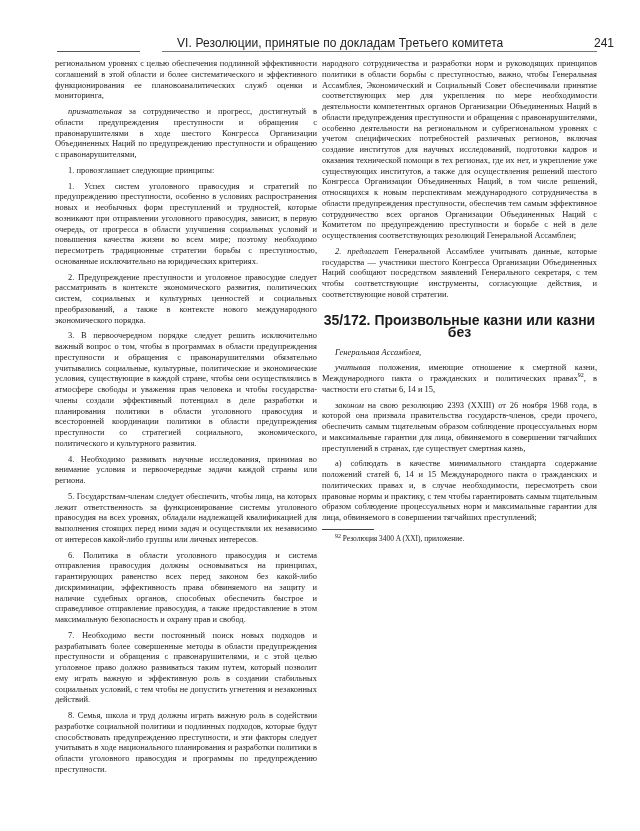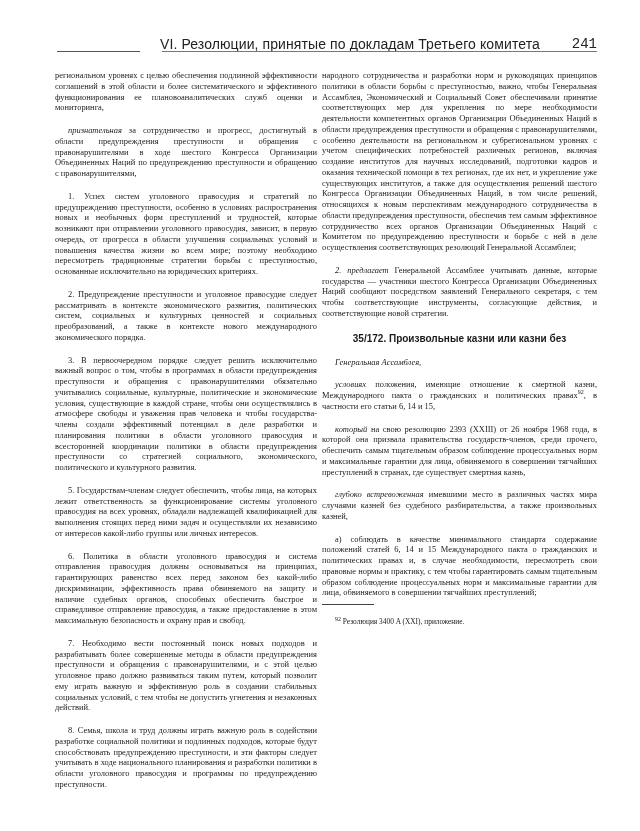--- a/index.html
+++ b/index.html
@@ -1,66 +1,67 @@
 <!DOCTYPE html>
 <html><head>
 <meta charset="utf-8">
 <style>
   html, body { margin: 0; padding: 0; background: #ffffff; }
   body { width: 640px; height: 831px; position: relative; overflow: hidden;
          font-family: "Liberation Serif", "DejaVu Serif", serif; color: #1a1a1a; }
-  .header { position: absolute; left: 160px; top: 36px; width: 437px; height: 14px;
-            font-family: "Liberation Sans", sans-serif; font-size: 14px; color: #222; }
+  .header { position: absolute; left: 177px; top: 36px; width: 437px; height: 14px;
+            font-family: "Liberation Sans", sans-serif; font-size: 12px; color: #222; }
   .header .title { position: absolute; left: 0; top: 0; letter-spacing: 0.1px; }
-  .header .pageno { position: absolute; right: 0; top: 0; font-family: Liberation Mono, monospace; }
+  .header .pageno { position: absolute; right: 0; top: 0; }
   .rule { position: absolute; height: 1px; background: #555; }
   .col { position: absolute; top: 58px; font-size: 8.45px; line-height: 10.75px;
          text-align: justify; hyphens: manual; }
   .col.left { left: 55px; width: 262px; }
   .col.right { left: 322px; width: 275px; }
-  .col p { margin: 12px 0 5px 0; text-indent: 13px; }
+  .col p { margin: 0 0 5px 0; text-indent: 13px; }
   .col p.noindent { text-indent: 0; }
   .col p em { font-style: italic; }
   .sec-title { text-align: center; font-family: "Liberation Sans", sans-serif;
-               font-weight: bold; font-size: 10px; line-height: 12px; margin: 14px 0 9px 0; }
+               font-weight: bold; font-size: 14px; line-height: 12px; margin: 14px 0 9px 0; }
   .footnote-rule { width: 52px; height: 1px; background: #444; margin: 6px 0 4px 0; }
   .footnote { font-size: 7.4px; line-height: 9px; text-indent: 8px; }
   sup { font-size: 6px; line-height: 0; }
 </style>
 </head>
 <body>
 
 <div class="header">
   <span class="title">VI. Резолюции, принятые по докладам Третьего комитета</span>
   <span class="pageno">241</span>
 </div>
 <div class="rule" style="left:57px; top:51px; width:83px;"></div>
 <div class="rule" style="left:162px; top:51px; width:435px; background:#777;"></div>
 
 <div class="col left">
   <p class="noindent">региональном уровнях с целью обеспечения подлинной эффективности соглашений в этой области и более систематического и эффективного функционирования ее плановоаналитических служб оценки и мониторинга,</p>
   <p><em>признательная</em><span> за сотрудничество и прогресс, достигнутый в области предупреждения преступности и обращения с правонарушителями в ходе шестого Конгресса Организации Объединенных Наций по предупреждению преступности и обращению с правонарушителями,</span></p>
+  <p>1. провозглашает следующие принципы:</p>
   <p>1. Успех систем уголовного правосудия и стратегий по предупреждению преступности, особенно в условиях распространения новых и необычных форм преступлений и трудностей, которые возникают при отправлении уголовного правосудия, зависит, в первую очередь, от прогресса в области улучшения социальных условий и повышения качества жизни во всем мире; поэтому необходимо пересмотреть традиционные стратегии борьбы с преступностью, основанные исключительно на юридических критериях.</p>
   <p>2. Предупреждение преступности и уголовное правосудие следует рассматривать в контексте экономического развития, политических систем, социальных и культурных ценностей и социальных преобразований, а также в контексте нового международного экономического порядка.</p>
   <p>3. В первоочередном порядке следует решить исключительно важный вопрос о том, чтобы в программах в области предупреждения преступности и обращения с правонарушителями обязательно учитывались социальные, культурные, политические и экономические условия, существующие в каждой стране, чтобы они осуществлялись в атмосфере свободы и уважения прав человека и чтобы государства-члены создали эффективный потенциал в деле разработки и планирования политики в области уголовного правосудия и всесторонней координации политики в области предупреждения преступности со стратегией социального, экономического, политического и культурного развития.</p>
+  <p>4. Необходимо развивать научные исследования, принимая во внимание условия и первоочередные задачи каждой страны или региона.</p>
   <p>5. Государствам-членам следует обеспечить, чтобы лица, на которых лежит ответственность за функционирование системы уголовного правосудия на всех уровнях, обладали надлежащей квалификацией для выполнения стоящих перед ними задач и осуществляли их независимо от интересов какой-либо группы или личных интересов.</p>
   <p>6. Политика в области уголовного правосудия и система отправления правосудия должны основываться на принципах, гарантирующих равенство всех перед законом без какой-либо дискриминации, эффективность права обвиняемого на защиту и наличие судебных органов, способных обеспечить быстрое и справедливое отправление правосудия, а также предоставление в этом максимальную безопасность и охрану прав и свобод.</p>
   <p>7. Необходимо вести постоянный поиск новых подходов и разрабатывать более совершенные методы в области предупреждения преступности и обращения с правонарушителями, и с этой целью уголовное право должно развиваться таким путем, который позволит ему играть важную и эффективную роль в создании стабильных социальных условий, с тем чтобы не допустить угнетения и незаконных действий.</p>
   <p>8. Семья, школа и труд должны играть важную роль в содействии разработке социальной политики и подлинных подходов, которые будут способствовать предупреждению преступности, и эти факторы следует учитывать в ходе национального планирования и разработки политики в области уголовного правосудия и программы по предупреждению преступности.</p>
 </div>
 
 <div class="col right">
   <p class="noindent">народного сотрудничества и разработки норм и руководящих принципов политики в области борьбы с преступностью, важно, чтобы Генеральная Ассамблея, Экономический и Социальный Совет обеспечивали принятие соответствующих мер для укрепления по мере необходимости деятельности компетентных органов Организации Объединенных Наций в области предупреждения преступности и обращения с правонарушителями, особенно деятельности на региональном и субрегиональном уровнях с учетом специфических потребностей различных регионов, включая создание институтов для научных исследований, подготовки кадров и оказания технической помощи в тех регионах, где их нет, и укрепление уже существующих институтов, а также для осуществления решений шестого Конгресса Организации Объединенных Наций, в том числе решений, относящихся к новым перспективам международного сотрудничества в области предупреждения преступности, обеспечив тем самым эффективное сотрудничество всех органов Организации Объединенных Наций с Комитетом по предупреждению преступности и борьбе с ней в деле осуществления соответствующих резолюций Генеральной Ассамблеи;</p>
   <p><em>2. предлагает</em><span> Генеральной Ассамблее учитывать данные, которые государства — участники шестого Конгресса Организации Объединенных Наций сообщают посредством заявлений Генерального секретаря, с тем чтобы соответствующие инструменты, согласующие действия, и соответствующие новой стратегии.</span></p>
 
   <div class="sec-title">
     <div>35/172. Произвольные казни или казни без</div>
   </div>
 
   <p><em>Генеральная Ассамблея,</em></p>
-  <p><em>условиях</em><span> положения, имеющие отношение к смертной казни, Международного пакта о гражданских и политических правах</span><sup>92</sup><span>, в частности его статьи 6, 14 и 15,</span></p>
-  <p><em>который</em><span> на свою резолюцию 2393 (XXIII) от 26 ноября 1968 года, в которой она призвала правительства государств-членов, среди прочего, обеспечить самым тщательным образом соблюдение процессуальных норм и максимальные гарантии для лица, обвиняемого в совершении тягчайших преступлений в странах, где существует смертная казнь,</span></p>
-  <p><em>глубоко встревоженная</em><span> имевшими место в различных частях мира случаями казней без судебного разбирательства, а также произвольных казней,</span></p>
+  <p><em>учитывая</em><span> положения, имеющие отношение к смертной казни, Международного пакта о гражданских и политических правах</span><sup>92</sup><span>, в частности его статьи 6, 14 и 15,</span></p>
+  <p><em>законом</em><span> на свою резолюцию 2393 (XXIII) от 26 ноября 1968 года, в которой она призвала правительства государств-членов, среди прочего, обеспечить самым тщательным образом соблюдение процессуальных норм и максимальные гарантии для лица, обвиняемого в совершении тягчайших преступлений в странах, где существует смертная казнь,</span></p>
   <p>а) соблюдать в качестве минимального стандарта содержание положений статей 6, 14 и 15 Международного пакта о гражданских и политических правах и, в случае необходимости, пересмотреть свои правовые нормы и практику, с тем чтобы гарантировать самым тщательным образом соблюдение процессуальных норм и максимальные гарантии для лица, обвиняемого в совершении тягчайших преступлений;</p>
 
   <div class="footnote-rule"></div>
   <p class="footnote"><sup>92</sup> <span>Резолюция 3400 A (XXI), приложение.</span></p>
 </div>
 
 </body></html>

